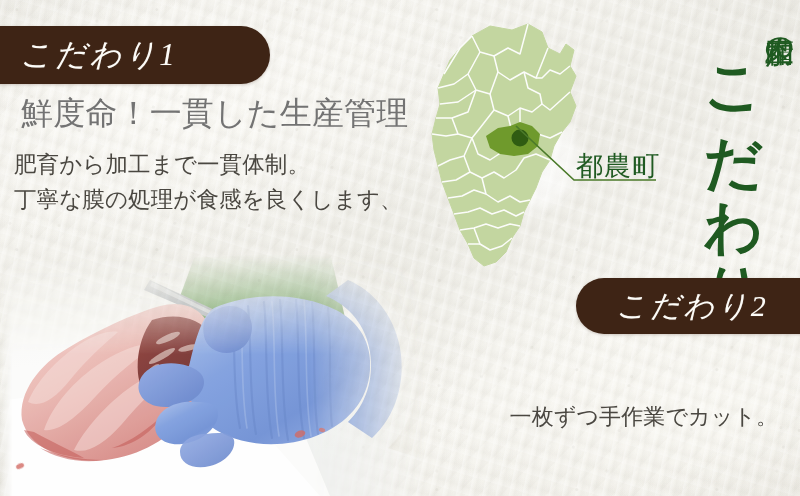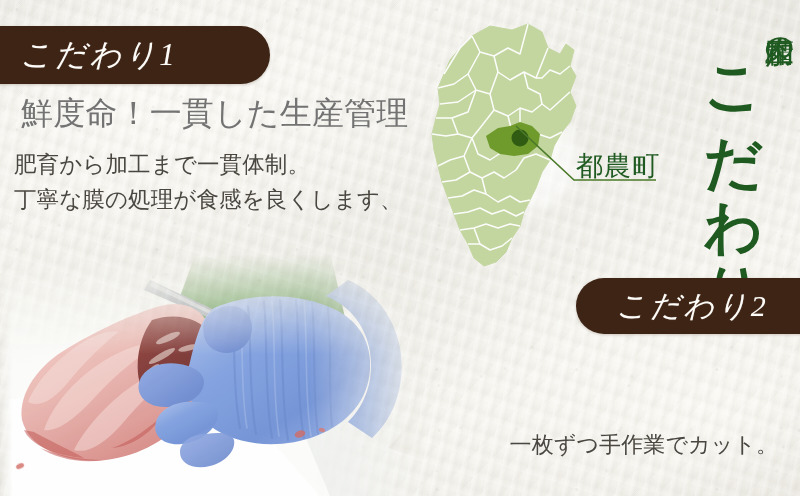--- a/index.html
+++ b/index.html
@@ -128,21 +128,21 @@
   }
   #body-2 {
     position: absolute;
     right: 22px; top: 400px;
     font-size: 22px;
     line-height: 1.56;
     color: #4a4741;
     text-align: right;
     letter-spacing: .005em;
   }
-  #body-2 .line { white-space: nowrap; display: block; margin-top: 28px; }
+  #body-2 .line { white-space: nowrap; display: block; }
 
   
   #vertical-title {
     position: absolute;
     right: 6px; top: 6px;
     display: flex;
     flex-direction: row;
     align-items: flex-start;
     color: #1f5a21;
   }

